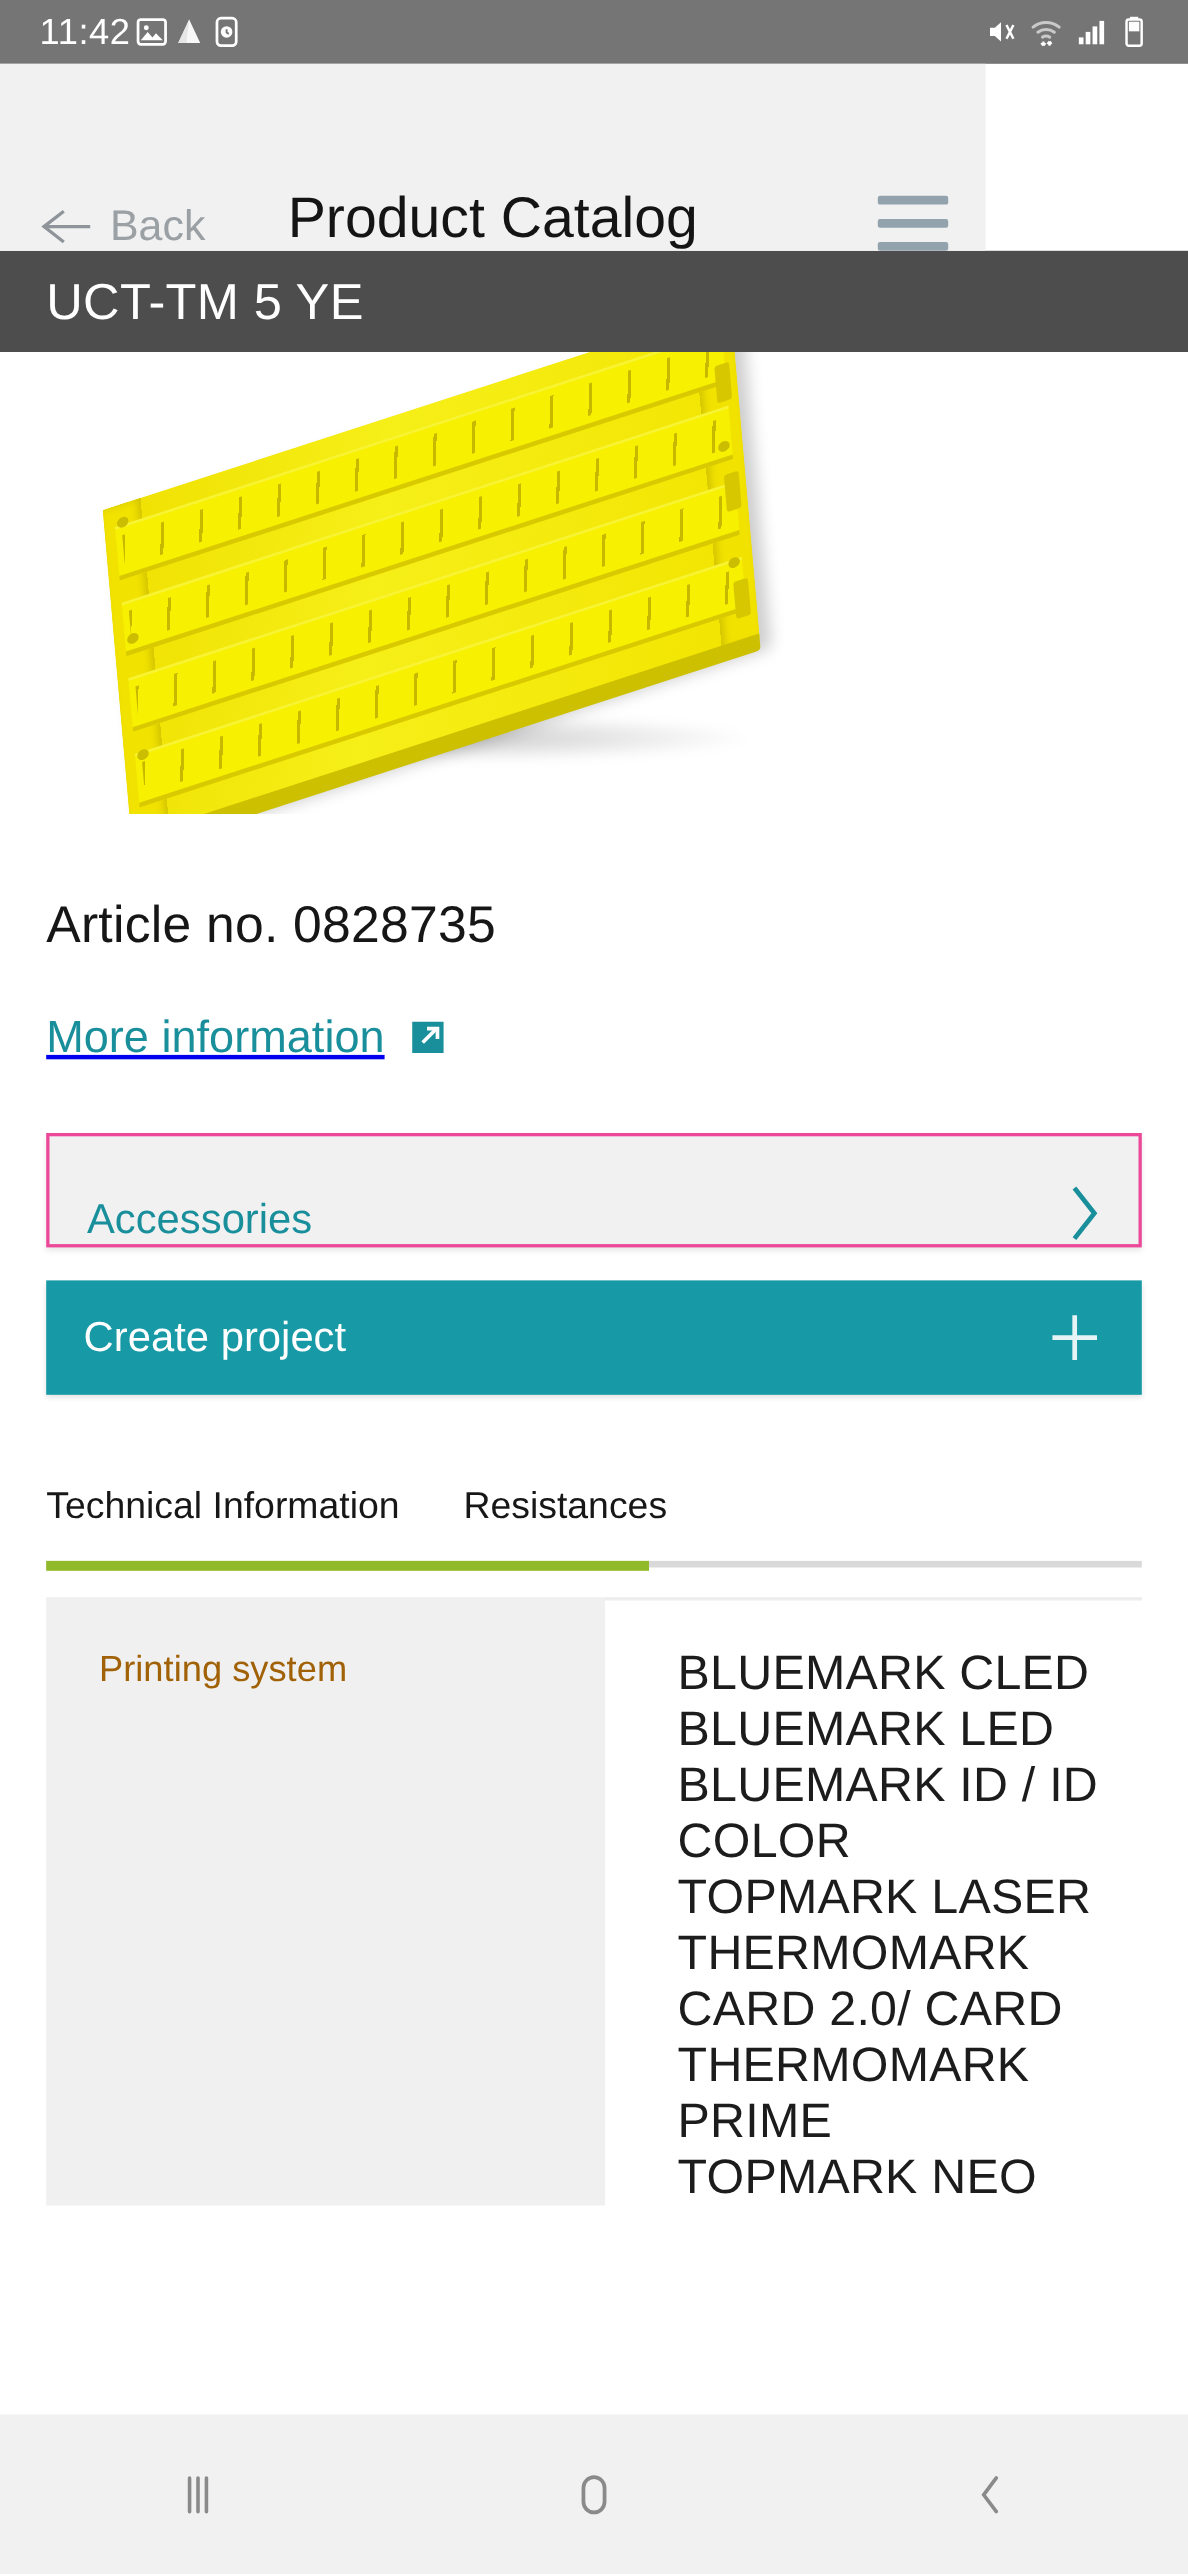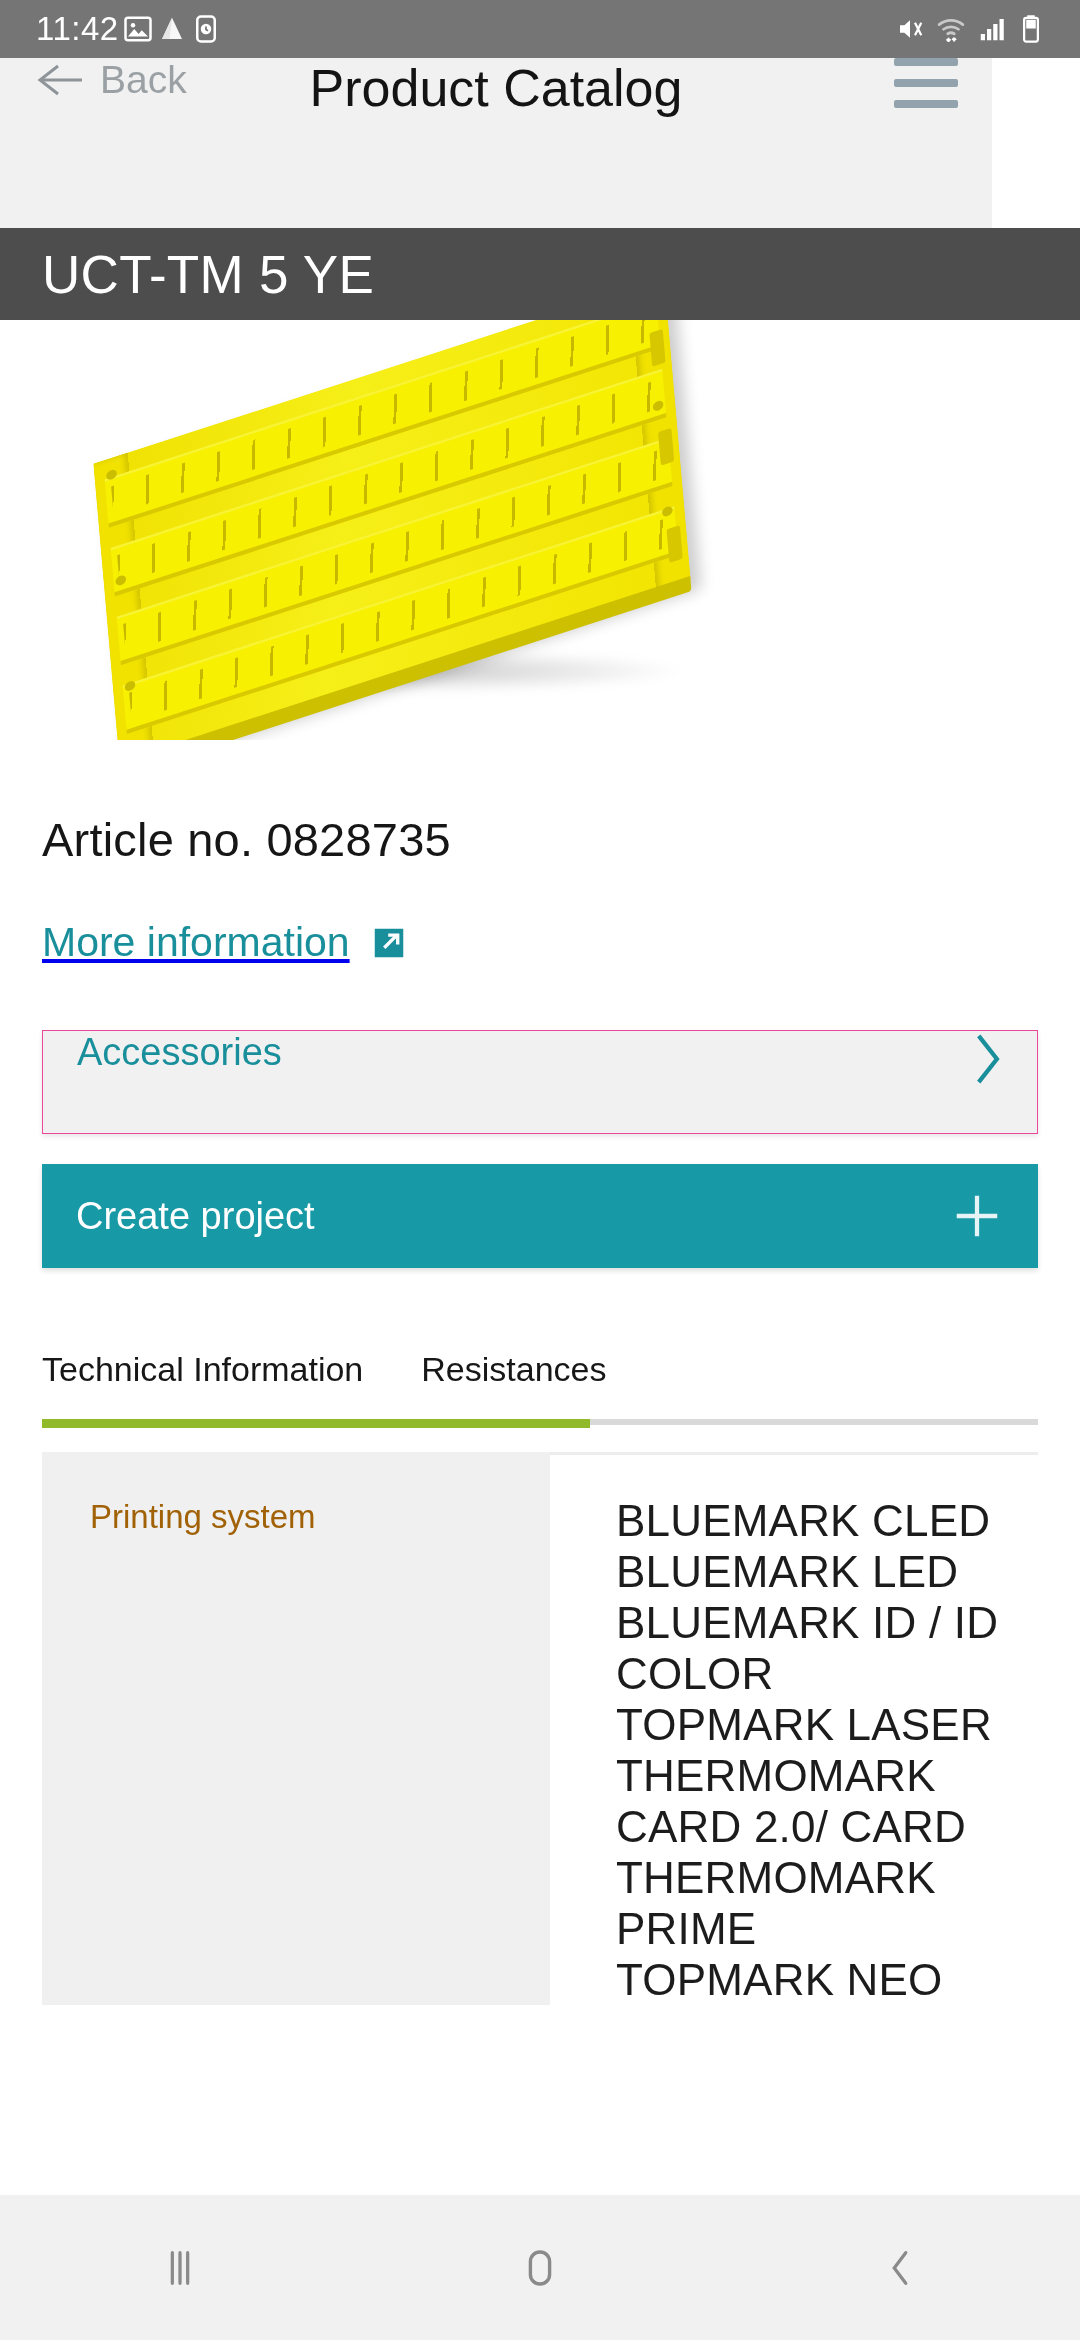--- a/index.html
+++ b/index.html
@@ -19,23 +19,23 @@
     padding:0 36px;
     color:#ffffff;
   }
   .status-left{ display:flex; align-items:center; gap:4px; }
   .status-clock{ font-size:33px; letter-spacing:0.5px; font-weight:400; }
   .status-right{ margin-left:auto; display:flex; align-items:center; gap:11px; }
   .sb-ico{ display:block; }
 
   
   .app-bar{
-    height:170px; width:992px;
+    height:170px; width:896px;
     background:#f1f1f1;
-    display:flex; align-items:flex-start;
+    display:flex; align-items:flex-end;
     padding:0 34px;
     position:relative;
   }
   .back-btn{ display:flex; align-items:center; gap:14px; }
   .back-label{ font-size:39px; color:#9aa0a4; }
   .app-title{
     position:absolute; left:0; right:0; text-align:center;
     font-size:52px; color:#141414; pointer-events:none;
   }
   .menu-btn{
@@ -45,21 +45,21 @@
   }
   .menu-btn span{ display:block; height:8px; border-radius:2px; background:#93a3ad; }
 
   
   .product-bar{
     width:1080px; height:92px;
     background:#4d4d4d;
     display:flex; align-items:center;
     padding:0 42px;
   }
-  .product-bar-title{ color:#ffffff; font-size:53px; letter-spacing:0.3px; }
+  .product-bar-title{ color:#ffffff; font-size:46px; letter-spacing:0.3px; }
 
   
   .content{
     width:1080px;
     height:2195px;
     background:#ffffff;
     position:relative;
   }
 
   
@@ -131,22 +131,22 @@
     display:inline-flex; align-items:center; gap:20px;
   }
   .more-info-label{ font-size:41px; color:#1a8f9c; }
   .ext-icon{ display:block; }
 
   
   .accessories{
     margin:64px 42px 0 42px;
     height:104px;
     background:#f1f1f1;
-    border:1px solid #ec4899;
-    display:flex; align-items:flex-start;
+    border:3px solid #ec4899;
+    display:flex; align-items:flex-end;
     padding:0 30px 0 34px;
     box-shadow:0 3px 5px rgba(0,0,0,0.09);
   }
   .accessories-label{ font-size:38px; color:#1a8f9c; }
   .chev{ margin-left:auto; }
 
   
   .create-project{
     margin:30px 42px 0 42px;
     height:104px;

